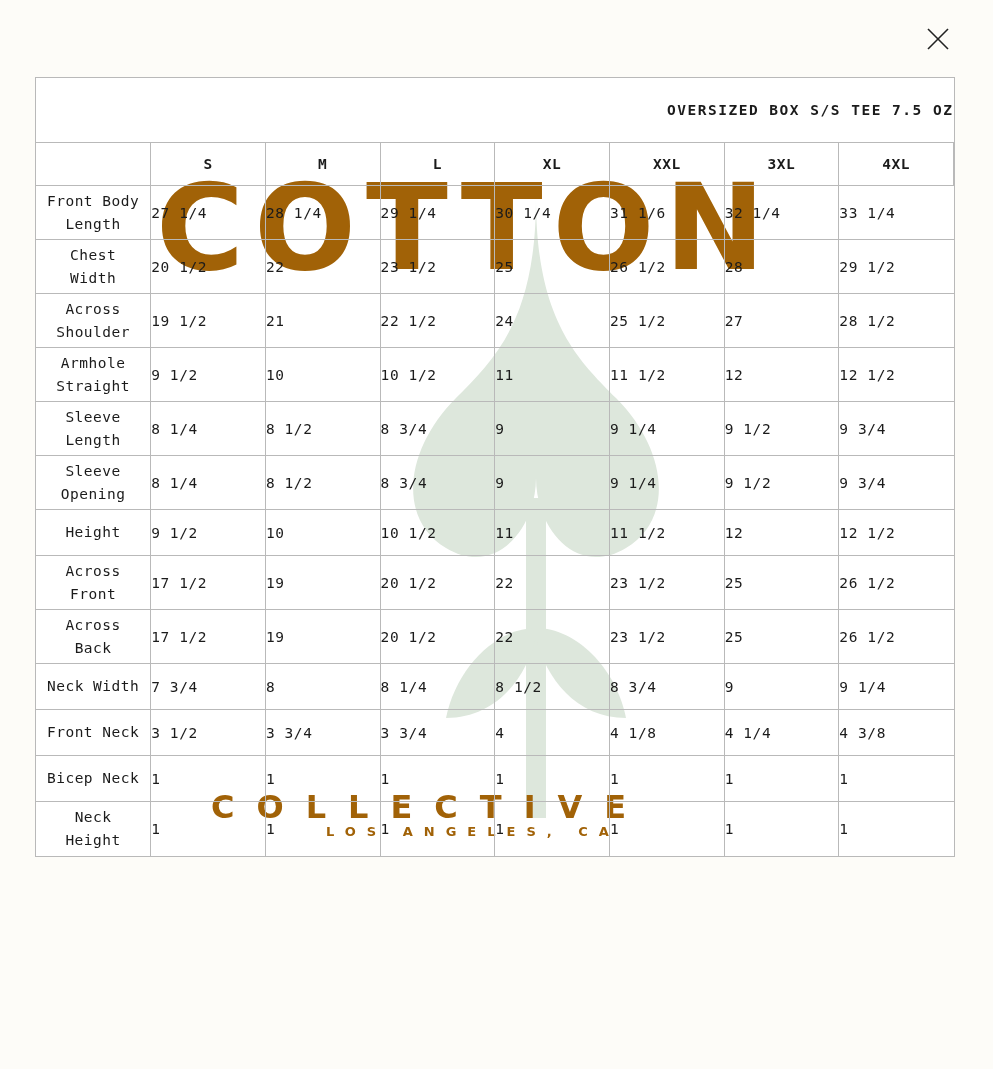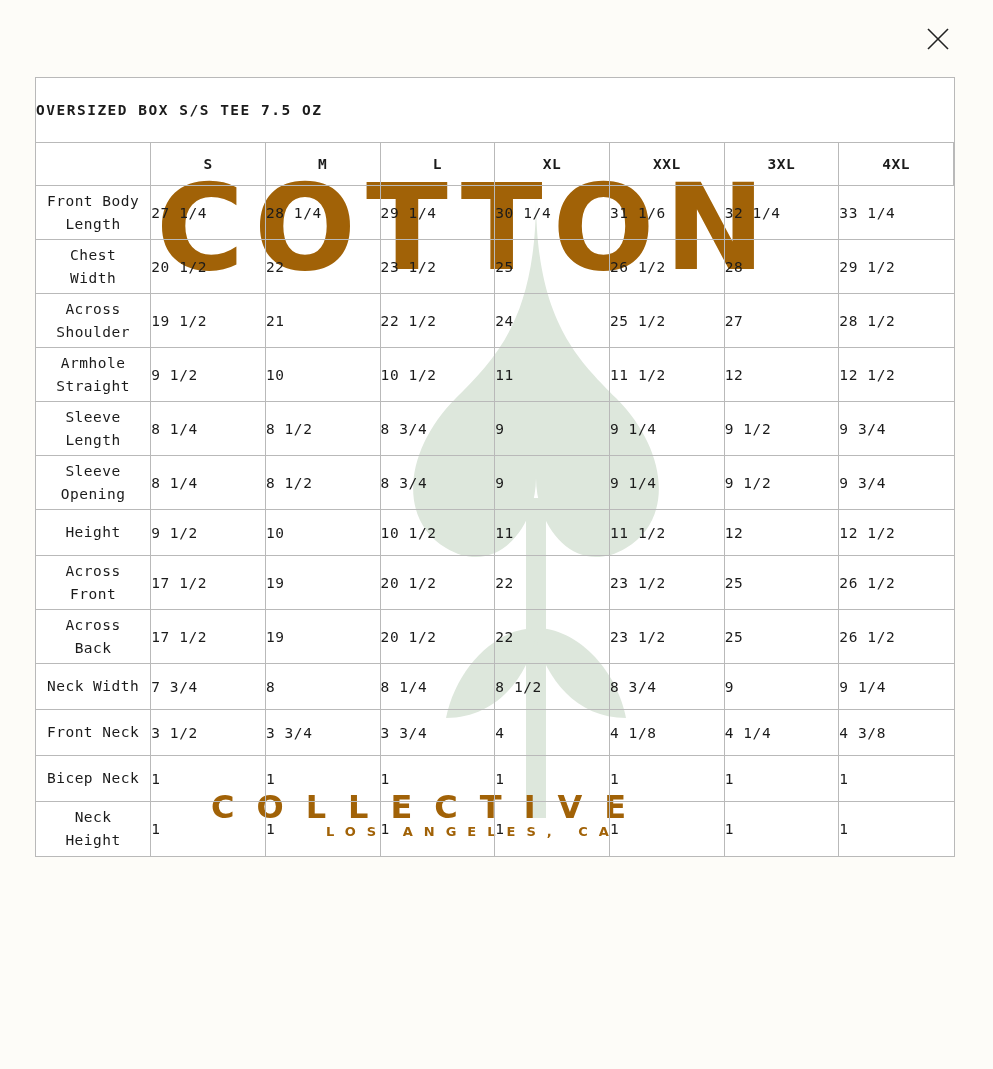--- a/index.html
+++ b/index.html
@@ -95,21 +95,21 @@
     border: 1px solid #b9b9b9;
     font-family: "DejaVu Sans Mono", monospace;
     font-size: 14.5px;
     color: #1b1b1b;
     padding: 0;
   }
   .chart-title-cell {
     border: none !important;
     border-bottom: 1px solid #b9b9b9 !important;
     height: 64px;
-    text-align: left;
+    text-align: right;
     font-size: 26px;
     font-weight: bold;
     letter-spacing: 1.5px;
     color: #111;
   }
   .hdr-row th {
     height: 42px;
     text-align: center;
     font-weight: bold;
     font-size: 14px;

